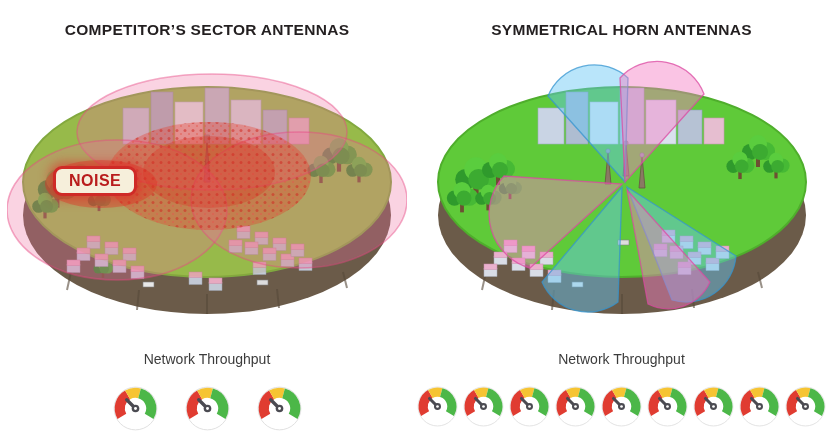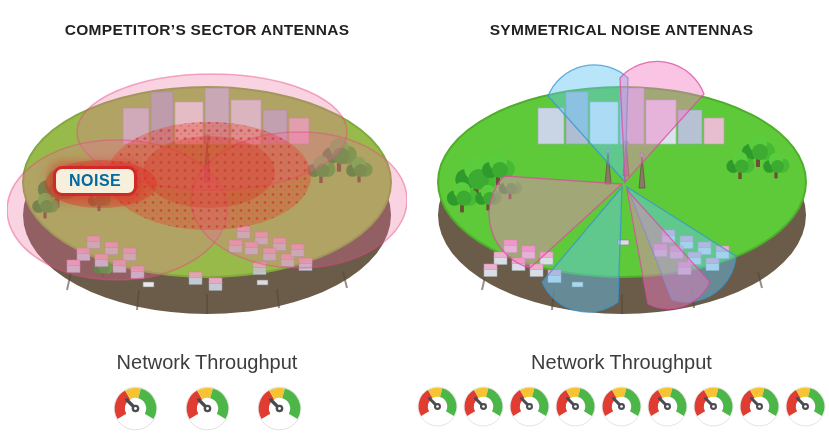--- a/index.html
+++ b/index.html
@@ -20,26 +20,26 @@
   .scene {
     position: absolute; top: 32px; left: 50%; transform: translateX(-50%);
     width: 400px; height: 312px;
   }
   .scene svg.island { width: 100%; height: 100%; display: block; }
   .noise-badge {
     position: absolute; left: 46px; top: 134px;
     padding: 3px 13px;
     background: #f6efdb;
     border: 3px solid #cf2a27; border-radius: 9px;
-    color: #0369a1; font-weight: bold; font-size: 16px; letter-spacing: 0.5px;
+    color: #b91c1c; font-weight: bold; font-size: 16px; letter-spacing: 0.5px;
     box-shadow: 0 0 11px 3px rgba(219,45,38,0.65);
   }
   .throughput {
     position: absolute; top: 351px; left: 0; width: 100%;
-    text-align: center; font-size: 20px; color: #3c3c3c;
+    text-align: center; font-size: 14px; color: #3c3c3c;
   }
   .gauges {
     position: absolute; top: 386px; left: 0; width: 100%;
     display: flex; justify-content: center; align-items: center;
   }
   .gauges-left { gap: 27px; }
   .gauges-right { gap: 5px; }
   .gauge { display: block; }
   .gauges-left .gauge svg { width: 45px; height: 45px; display: block; }
   .gauges-right .gauge svg { width: 41px; height: 41px; display: block; }
@@ -186,21 +186,21 @@
             <circle cx="20" cy="20" r="9" fill="#ffffff"></circle>
             <line x1="20" y1="20" x2="12.2" y2="12.2" stroke="#4b4b52" stroke-width="3" stroke-linecap="round"></line>
             <circle cx="20" cy="20" r="3.4" fill="#4b4b52"></circle>
             <circle cx="20" cy="20" r="1.3" fill="#ffffff"></circle>
           </svg>
         </span>
       </div>
   </section>
 
   <section class="panel panel-right">
-    <h1 class="title">SYMMETRICAL NOISE ANTENNAS</h1>
+    <h1 class="title">SYMMETRICAL HORN ANTENNAS</h1>
 
     <div class="scene">
       <svg class="island" viewBox="0 0 400 312">
         <defs>
           <g id="treeR">
             <rect x="-2" y="4" width="4" height="9" fill="#6d4f33"></rect>
             <circle cx="-8" cy="-2" r="8" fill="#2f9a2c"></circle>
             <circle cx="8" cy="-3" r="9" fill="#46b935"></circle>
             <circle cx="0" cy="-10" r="9" fill="#5acd3e"></circle>
             <circle cx="2" cy="-2" r="8" fill="#3cab31"></circle>

